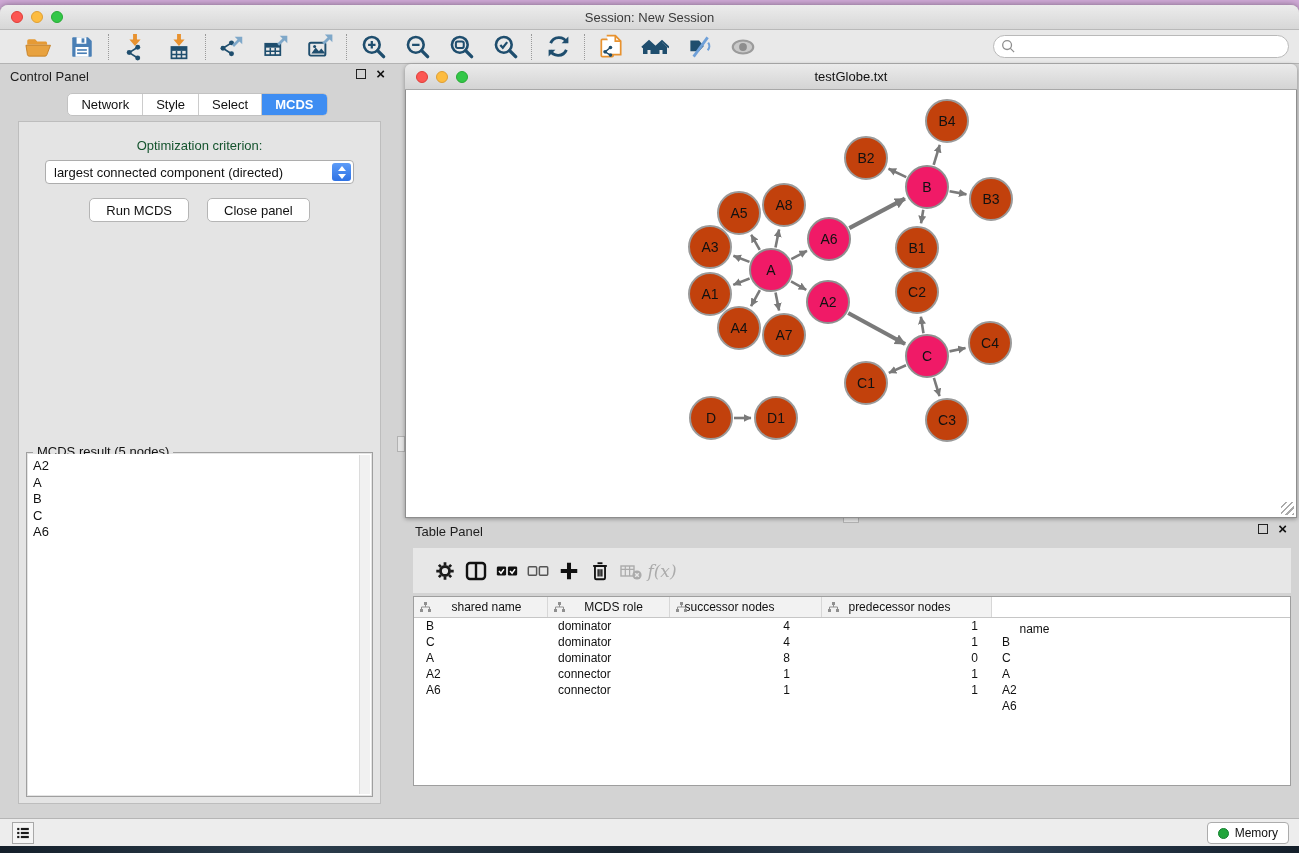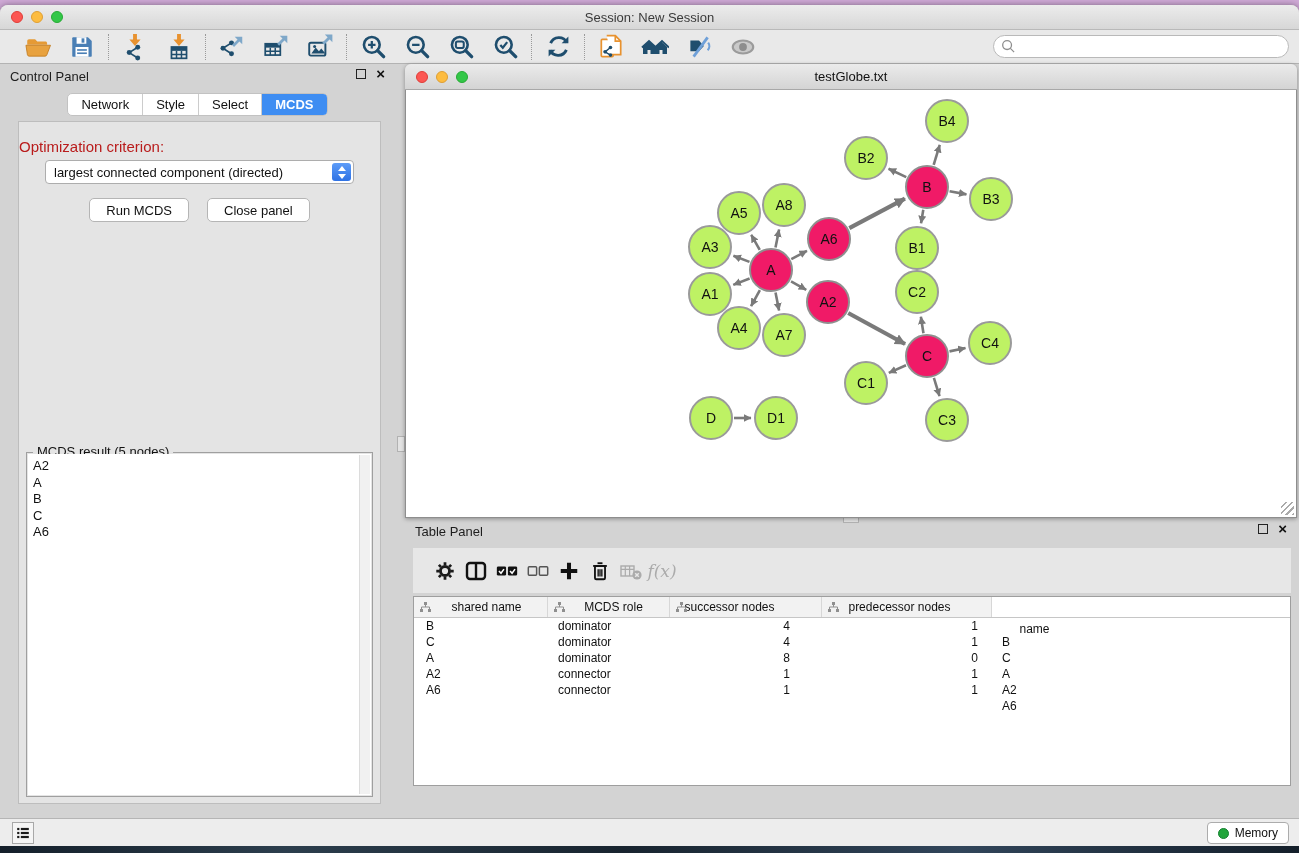--- a/index.html
+++ b/index.html
@@ -46,21 +46,21 @@
   .closex { font-size:15px; font-weight:bold; color:#111; line-height:10px; }
 
   .seg { display:inline-flex; background:#fff; border:1px solid #c2c2c2; border-radius:5px; overflow:hidden; }
   .seg .tab { padding:3px 13px; font-size:13px; color:#111; border-left:1px solid #cccccc; cursor:default; }
   .seg .tab:first-child { border-left:none; }
   .seg .tab.active { background:#3e8df2; color:#fff;font-weight:bold; }
   .cp-tabs { text-align:center; margin-top:6px; }
 
   .cp-inner { position:absolute; left:14px; right:10px; top:54px; bottom:10px;
               background:#e4e4e4; border:1px solid #bdbdbd; }
-  .opt-label { font-size:15px; color:#b91c1c; margin-top:16px; }
+  .opt-label { text-align:center; font-size:13px; color:#14532d; margin-top:16px; }
   .selectbox { position:absolute; left:26px; right:26px; top:38px; height:24px; background:#fff;
                border:1px solid #adadad; border-radius:4px; font-size:13px; color:#111;
                display:flex; align-items:center; padding-left:8px; }
   .stepper { position:absolute; right:2px; top:2px; bottom:2px; width:19px; border-radius:3px;
              background:linear-gradient(#5d9cf8,#2f72e4); display:flex; flex-direction:column;
              align-items:center; justify-content:center; gap:3px; }
   .tri-up { width:0; height:0; border-left:4px solid transparent; border-right:4px solid transparent; border-bottom:5px solid #fff; }
   .tri-down { width:0; height:0; border-left:4px solid transparent; border-right:4px solid transparent; border-top:5px solid #fff; }
   .cp-buttons { position:absolute; left:0; right:0; top:76px; display:flex; justify-content:center; gap:18px; }
   .btn { background:#fff; border:1px solid #b5b5b5; border-radius:5px; height:24px; padding:0 16px;
@@ -74,21 +74,21 @@
 
   
   .netwin { position:absolute; left:405px; top:0; width:892px; height:454px; border-radius:6px 6px 0 0;
             overflow:hidden; box-shadow:0 1px 4px rgba(0,0,0,.35); }
   .net-titlebar { height:26px; background:linear-gradient(#ebebeb,#d4d4d4); border-bottom:1px solid #a8a8a8;
                   display:flex; align-items:center; position:relative; }
   .net-titlebar .wtitle { position:absolute; left:0; right:0; text-align:center; font-size:13px; color:#111; }
   .canvas { position:relative; height:428px; background:#fff; border:1px solid #8e8e8e; border-top:none; overflow:hidden; }
   .canvas svg.edges { position:absolute; left:0; top:0; }
   .gnode { position:absolute; width:44px; height:44px; border:2px solid #9a9a9a; border-radius:50%;
-           background:#bef264; display:flex; align-items:center; justify-content:center;
+           background:#c2410c; display:flex; align-items:center; justify-content:center;
            font-size:14px; color:#111; cursor:default; }
   .gnode.mcds { background:#f01a67; border-color:#8f8f8f; }
   .grip { position:absolute; right:2px; bottom:2px; width:13px; height:13px;
           background:repeating-linear-gradient(135deg, transparent 0 3px, #aaa 3px 4.5px); }
   .stub-left { position:absolute; left:397px; top:372px; width:8px; height:16px; background:#e3e3e3; border:1px solid #b2b2b2; }
   .stub-bottom { position:absolute; left:843px; top:451px; width:16px; height:8px; background:#e3e3e3; border:1px solid #b2b2b2; }
 
   
   .tpanel { position:absolute; left:405px; top:458px; width:894px; height:294px; }
   .tp-toolbar { position:absolute; left:8px; right:8px; top:26px; height:45px; background:#e7e7e7;

